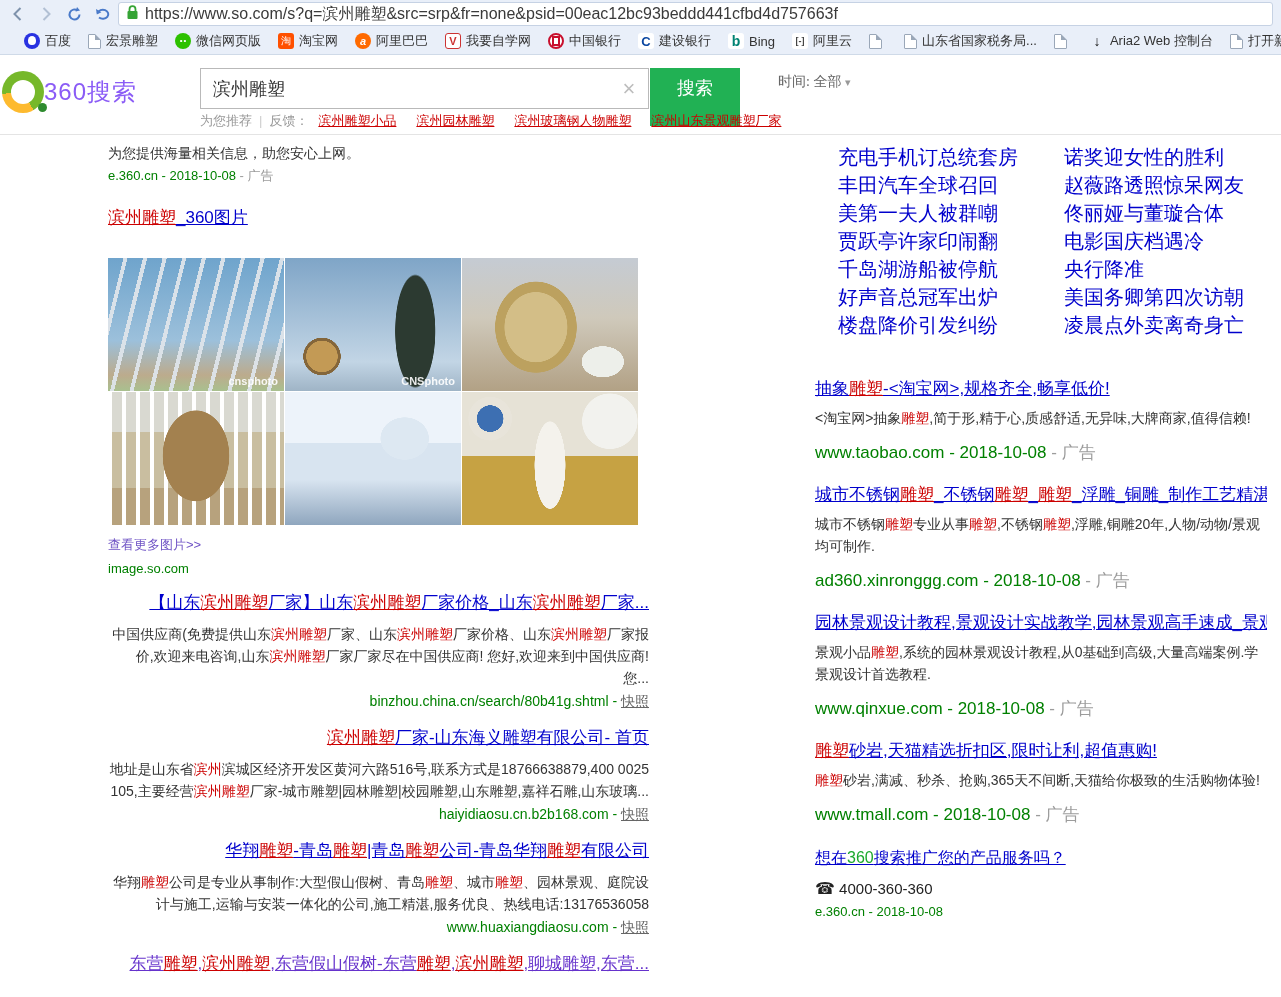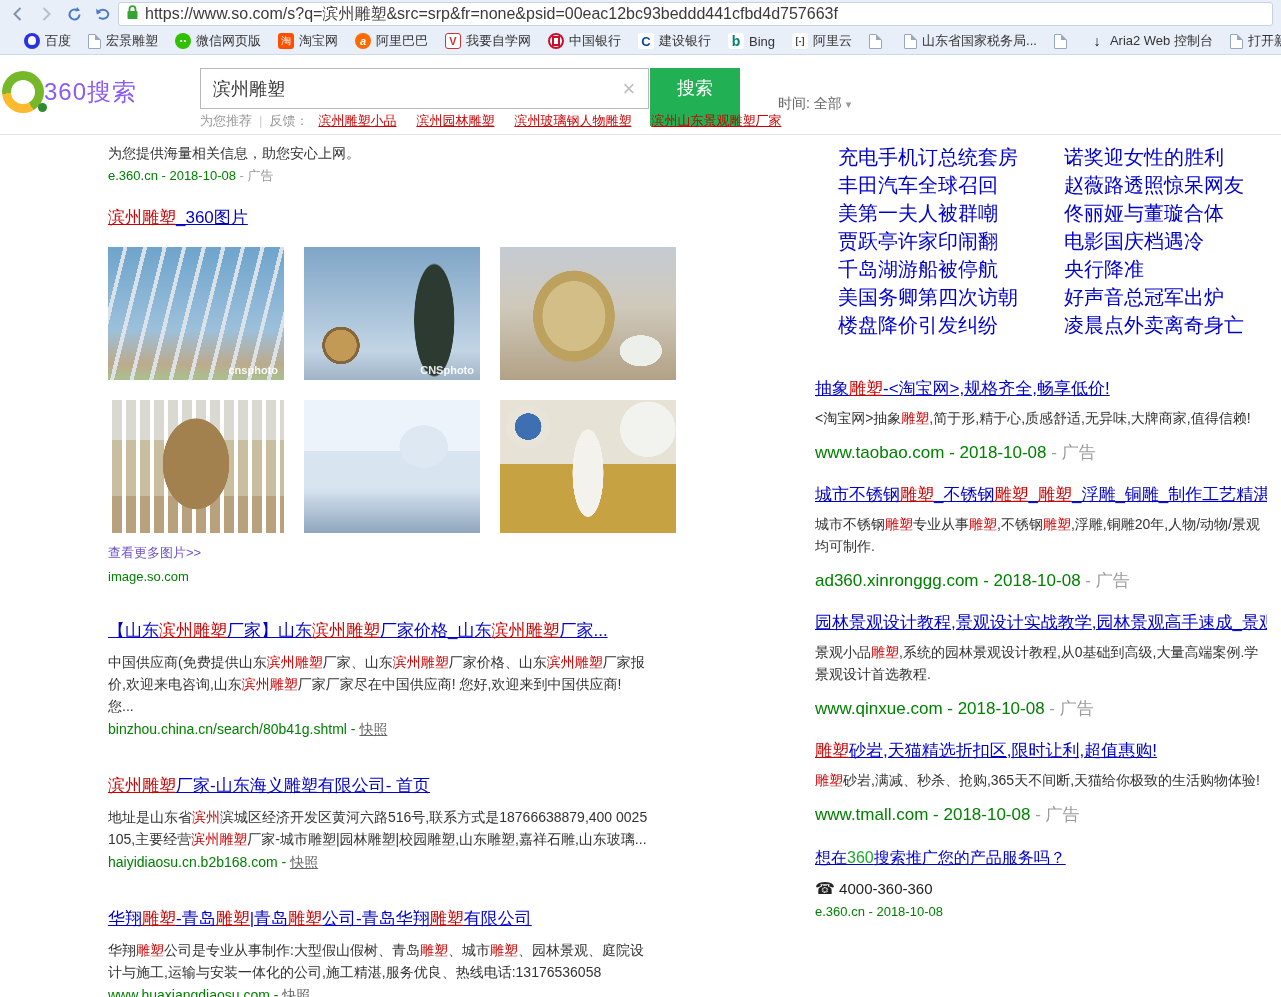--- a/index.html
+++ b/index.html
@@ -49,21 +49,21 @@
                border-radius:50%; background:#fff; }
   .logo-dot { position:absolute; right:-3px; bottom:1px; width:9px; height:9px; border-radius:50%; background:#2E8B2E; }
   .logo-text { font-size:24px; color:#8b5cf6; letter-spacing:1px; }
   .search-box { position:absolute; left:200px; top:13px; width:449px; height:41px;
                 border:1px solid #B9B9B9; display:flex; align-items:center; background:#fff; }
   .search-input { flex:1; border:none; outline:none; font-size:18px; color:#333; padding:0 12px;
                 font-family:inherit; height:100%; }
   .clear-x { width:38px; text-align:center; color:#BDBDBD; font-size:22px; line-height:39px; }
   .search-btn { position:absolute; left:650px; top:13px; width:90px; height:58px; background:#21B154;
                 color:#fff; font-size:18px; text-align:center; line-height:41px; }
-  .time-filter { position:absolute; left:778px; top:40px; font-size:14px; color:#666; }
+  .time-filter { position:absolute; left:778px; top:18px; font-size:14px; color:#666;font-family:Liberation Serif, serif; }
   .time-caret { color:#999; font-size:11px; }
   .rec-row { position:absolute; left:200px; top:57px; font-size:13px; color:#999; white-space:nowrap; }
   .rec-row .sep { color:#CCC; margin:0 7px; }
   .rec-link { color:#C00; text-decoration:underline; margin-left:20px; }
   .rec-link:first-of-type { margin-left:10px; }
 
   
   .content { display:flex; padding:8px 0 0 108px; }
   .col-left { width:541px; flex:none; }
   .col-right { width:452px; flex:none; margin-left:166px; }
@@ -75,21 +75,21 @@
   .meta { font-size:13px; margin-top:3px; }
 
   .top-ad { margin-bottom:21px; }
   .top-ad .body { font-size:14px; line-height:21px; }
 
   .r-title { font-size:17px; line-height:24px; white-space:nowrap; overflow:hidden; }
   .r-title a { color:#0000CC; text-decoration:underline; }
   .r-title a .hl { text-decoration:underline; }
   .visited .r-title a { color:#6633CC; }
 
-  .img-grid { margin-top:17px; display:grid; grid-template-columns:repeat(3,176px); gap:20px; }
+  .img-grid { margin-top:28px; display:grid; grid-template-columns:repeat(3,176px); gap:1px; }
   .tile { height:133px; position:relative; overflow:hidden; }
   .wm { position:absolute; right:6px; bottom:4px; color:rgba(255,255,255,.9); font-size:11px; font-weight:bold; }
   .tile-1 { background:
       repeating-linear-gradient(104deg, rgba(230,234,238,0) 0 15px, rgba(222,228,234,.95) 15px 19px),
       linear-gradient(180deg,#6FA4CC 0%,#9CC0DB 62%,#BCAB8D 88%,#A9C08F 100%); }
   .tile-2 { background:
       radial-gradient(ellipse 34px 95px at 74% 55%, #2C3A31 0 58%, rgba(0,0,0,0) 60%),
       radial-gradient(circle 30px at 21% 74%, #C39A55 0 52%, #84663A 53% 62%, rgba(0,0,0,0) 63%),
       linear-gradient(180deg,#7FA5C7 0%,#C2D5E5 78%,#9FB4C6 100%); }
   .tile-3 { background:
@@ -105,21 +105,21 @@
       linear-gradient(180deg,#EDF3FA 0 38%,#D8E4F0 38% 66%,#8FA6BE 100%); }
   .tile-6 { background:
       radial-gradient(circle 28px at 84% 22%, #F2F2EE 0 98%, rgba(0,0,0,0) 100%),
       radial-gradient(circle 22px at 16% 20%, #3D6FB2 0 60%, #E8E4DA 61% 98%, rgba(0,0,0,0) 100%),
       radial-gradient(ellipse 22px 62px at 50% 55%, #F4F2EC 0 70%, rgba(0,0,0,0) 71%),
       linear-gradient(180deg,#E6E2D6 0 48%,#C6A243 48% 100%); }
   .more-link { margin-top:11px; font-size:13px; }
   .more-link a { color:#6F53C5; }
   .img-source { margin-top:7px; font-size:13px; }
 
-  .result { margin-top:35px; }
+  .result { margin-top:15px;text-align:right; }
   .r-body { font-size:14px; line-height:22px; margin-top:8px; }
   .r-url { margin-top:4px; font-size:14px; }
   .snap { color:#666; text-decoration:underline; }
 
   
   .hot-news { display:grid; grid-template-columns:226px 1fr; font-size:20px; line-height:28px;margin-left:23px; }
   .hot-news a { color:#0000CC; text-decoration:none; white-space:nowrap; }
   .right-ads { margin-top:38px; }
   .r-ad { margin-bottom:19px; }
   .r-ad-body { font-size:14px; line-height:22px; margin-top:6px; }
@@ -368,22 +368,22 @@
     <a>充电手机订总统套房</a>
         <a>诺奖迎女性的胜利</a>
         <a>丰田汽车全球召回</a>
         <a>赵薇路透照惊呆网友</a>
         <a>美第一夫人被群嘲</a>
         <a>佟丽娅与董璇合体</a>
         <a>贾跃亭许家印闹翻</a>
         <a>电影国庆档遇冷</a>
         <a>千岛湖游船被停航</a>
         <a>央行降准</a>
+        <a>好声音总冠军出炉</a>
         <a>美国务卿第四次访朝</a>
-        <a>好声音总冠军出炉</a>
         <a>楼盘降价引发纠纷</a>
         <a>凌晨点外卖离奇身亡</a>
       </div>
 
     <div class="right-ads">
 
         <div class="r-ad">
           <div class="r-title"><a><span>抽象</span><span class="hl">雕塑</span><span>-&lt;淘宝网&gt;,规格齐全,畅享低价!</span></a></div>
           <div class="r-ad-body"><span>&lt;淘宝网&gt;抽象</span><span class="hl">雕塑</span><span>,简于形,精于心,质感舒适,无异味,大牌商家,值得信赖!</span></div>
           <div class="r-ad-meta"><span class="u">www.taobao.com</span><span class="u"> - 2018-10-08</span><span class="gray"> - 广告</span></div>

